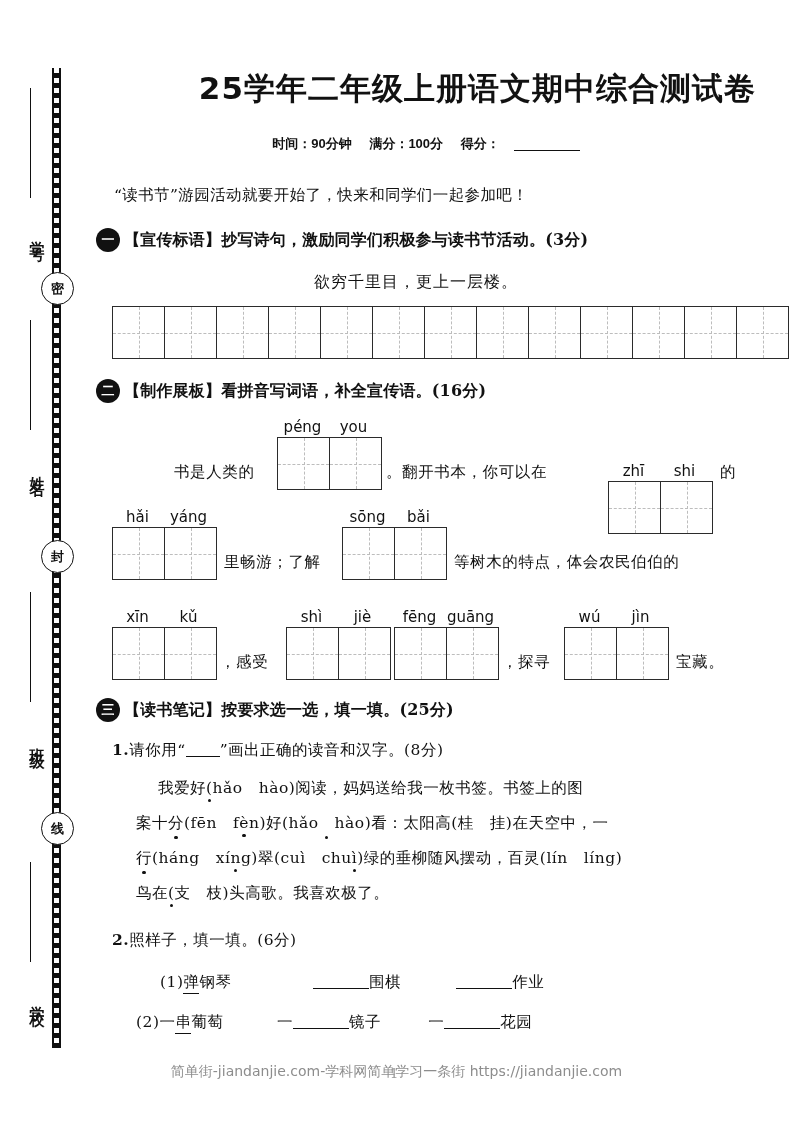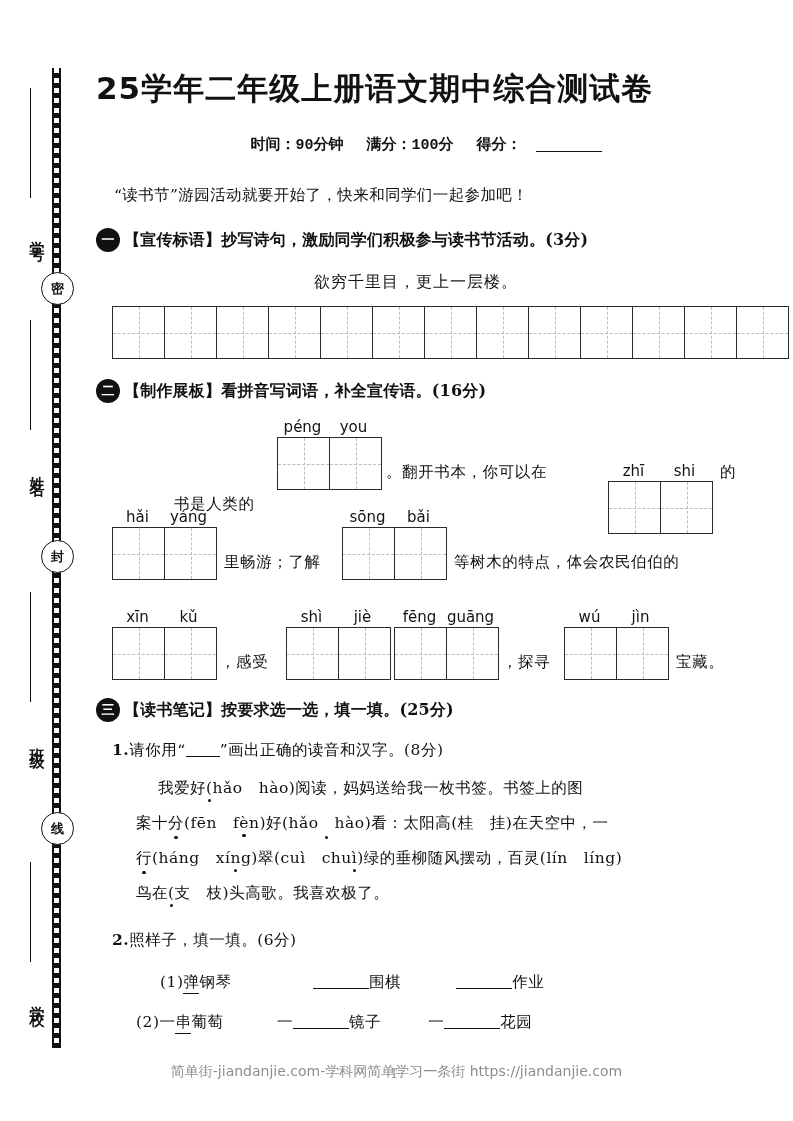--- a/index.html
+++ b/index.html
@@ -50,31 +50,31 @@
     line-height:31px;text-align:center;
     color:#111;
     z-index:3;
   }
 
   
   .main{position:absolute;left:96px;top:0;width:697px;height:1121px;}
 
   .doc-title{
     position:absolute;left:0;top:68px;width:660px;
-    text-align:left;
+    text-align:right;
     font-family:"DejaVu Sans","Liberation Sans",sans-serif;
     font-size:31px;font-weight:700;
     letter-spacing:1px;
     color:#111;
   }
   .meta-row{
     position:absolute;left:0;top:135px;width:660px;
     text-align:center;
-    font-size:15px;font-weight:700;
-    font-family:Liberation Mono, monospace;
+    font-size:13px;font-weight:700;
+    font-family:Liberation Sans, sans-serif;
   }
   .meta-row span{margin:0 7px;}
   .score-blank{
     display:inline-block;width:66px;border-bottom:1.6px solid #111;
     vertical-align:-3px;margin-left:2px;
   }
   .intro{
     position:absolute;left:18px;top:185px;width:660px;
     font-family:"DejaVu Serif","Liberation Serif",serif;
     font-size:15.5px;
@@ -244,21 +244,21 @@
     </div>
 
     <div class="sec" style="top:379px;">
       <div class="sec-head">
         <div class="sec-badge">二</div>
         <div class="sec-title">【制作展板】看拼音写词语，补全宣传语。(16分)</div>
       </div>
     </div>
 
     <div class="pyline" style="top:418px;height:80px;">
-      <div class="runtext" style="left:78px;top:44px;margin-top:32px;">书是人类的</div>
+      <div class="runtext" style="left:78px;top:44px;">书是人类的</div>
       <div class="pygroup" style="left:181px;top:0;">
         <div class="pytext">
           <span>péng</span>
             <span>you</span>
         </div>
         <div class="tzg">
             <div class="cell"></div>
             <div class="cell"></div>
           </div>
       </div>

